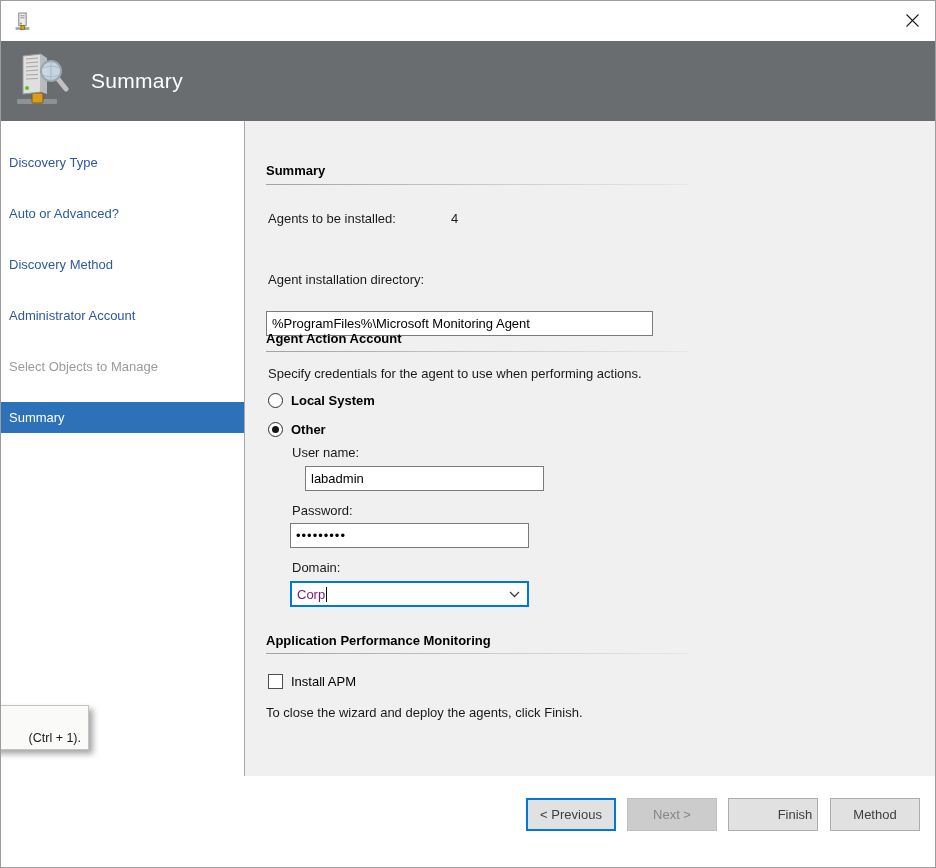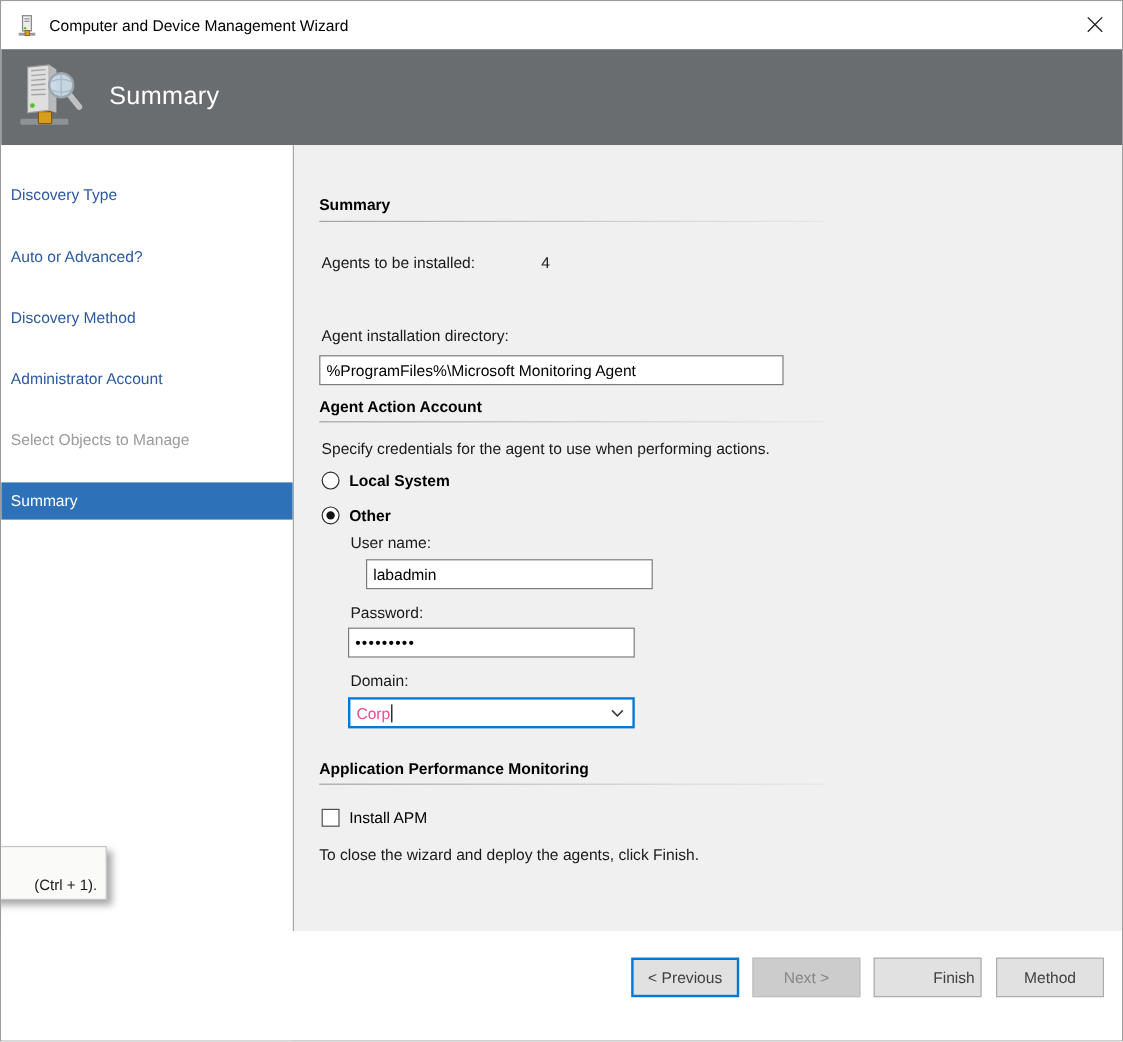--- a/index.html
+++ b/index.html
@@ -29,21 +29,21 @@
   .rule { position:absolute; height:1px; width:422px; background:linear-gradient(to right,#a2a2a2,#d6d6d6 70%,#e7e7e7); }
   .lbl { position:absolute; font-size:13px; color:#1a1a1a; white-space:nowrap; }
   .text-input { position:absolute; height:25px; border:1px solid #7b7b7b; background:#fff; font-family:inherit; font-size:13px; padding:0 5px; box-sizing:border-box; color:#000; }
 
   .radio-row { position:absolute; display:flex; align-items:center; cursor:pointer; }
   .radio { width:15px; height:15px; border-radius:50%; border:1px solid #2f2f2f; background:#fff; box-sizing:border-box; position:relative; flex:none; }
   .radio.checked::after { content:""; position:absolute; left:3px; top:3px; width:7px; height:7px; border-radius:50%; background:#141414; }
   .radio-lbl { margin-left:8px; font-size:13px; font-weight:bold; color:#000; }
 
   .combo { position:absolute; left:45px; top:460px; width:239px; height:26px; border:2px solid #0078d7; background:#fff; box-sizing:border-box; display:flex; align-items:center; padding-left:5px; cursor:text; }
-  .combo-text { font-size:13px; color:#ec4899; }
+  .combo-text { font-size:13px; color:#701a75; }
   .caret-bar { width:1px; height:15px; background:#000; margin-left:1px; }
   .combo-chevron { position:absolute; right:7px; top:8px; }
 
   .check-row { position:absolute; display:flex; align-items:center; cursor:pointer; }
   .checkbox { width:15px; height:15px; border:1px solid #4d4d4d; background:#fff; box-sizing:border-box; flex:none; }
   .check-lbl { margin-left:8px; font-size:13px; color:#000; }
 
   
   .footer { position:absolute; left:0; right:0; top:775px; bottom:0; background:#ffffff; }
   .btn { position:absolute; top:22px; height:33px; background:#e1e1e1; border:1px solid #adadad; font-family:inherit; font-size:13px; color:#404040; cursor:pointer; box-sizing:border-box; }
@@ -62,21 +62,20 @@
 
   <div class="titlebar">
     <svg class="app-icon" width="18" height="19" viewBox="0 0 16 18">
       <rect x="4" y="1" width="7" height="12" fill="#ececec" stroke="#8a8a8a"></rect>
       <rect x="5.5" y="3" width="4" height="1" fill="#9a9a9a"></rect>
       <rect x="5.5" y="5" width="4" height="1" fill="#9a9a9a"></rect>
       <circle cx="6" cy="11" r="1" fill="#5abf2a"></circle>
       <rect x="1" y="14.5" width="13" height="2.3" fill="#9a9a9a"></rect>
       <rect x="6" y="12.8" width="3.5" height="4" fill="#d99d1e" stroke="#7c5a10" stroke-width="0.6"></rect>
     </svg>
-    <span class="title-text">Computer and Device Management Wizard</span>
     <div class="close-btn">
       <svg width="15" height="15" viewBox="0 0 15 15">
         <line x1="1.5" y1="1.5" x2="13.5" y2="13.5" stroke="#1b1b1b" stroke-width="1.1"></line>
         <line x1="13.5" y1="1.5" x2="1.5" y2="13.5" stroke="#1b1b1b" stroke-width="1.1"></line>
       </svg>
     </div>
   </div>
 
   <div class="banner">
     <svg class="banner-icon" width="54" height="58" viewBox="0 0 54 58">
@@ -111,21 +110,21 @@
 
   <div class="content">
 
     <div class="h-section" style="left:21px; top:42px;">Summary</div>
     <div class="rule" style="left:21px; top:63px;"></div>
 
     <div class="lbl" style="left:23px; top:90px;">Agents to be installed:</div>
     <div class="lbl" style="left:206px; top:90px;">4</div>
 
     <div class="lbl" style="left:23px; top:151px;">Agent installation directory:</div>
-    <input class="text-input" style="left: 21px; top: 175px; width: 387px;" value="%ProgramFiles%\Microsoft Monitoring Agent">
+    <input class="text-input" style="left: 21px; top: 190px; width: 387px;" value="%ProgramFiles%\Microsoft Monitoring Agent">
 
     <div class="h-section" style="left:21px; top:210px;">Agent Action Account</div>
     <div class="rule" style="left:21px; top:230px;"></div>
 
     <div class="lbl" style="left:23px; top:245px;">Specify credentials for the agent to use when performing actions.</div>
 
     <div class="radio-row" style="left:23px; top:272px;">
       <span class="radio"></span>
       <span class="radio-lbl">Local System</span>
     </div>

